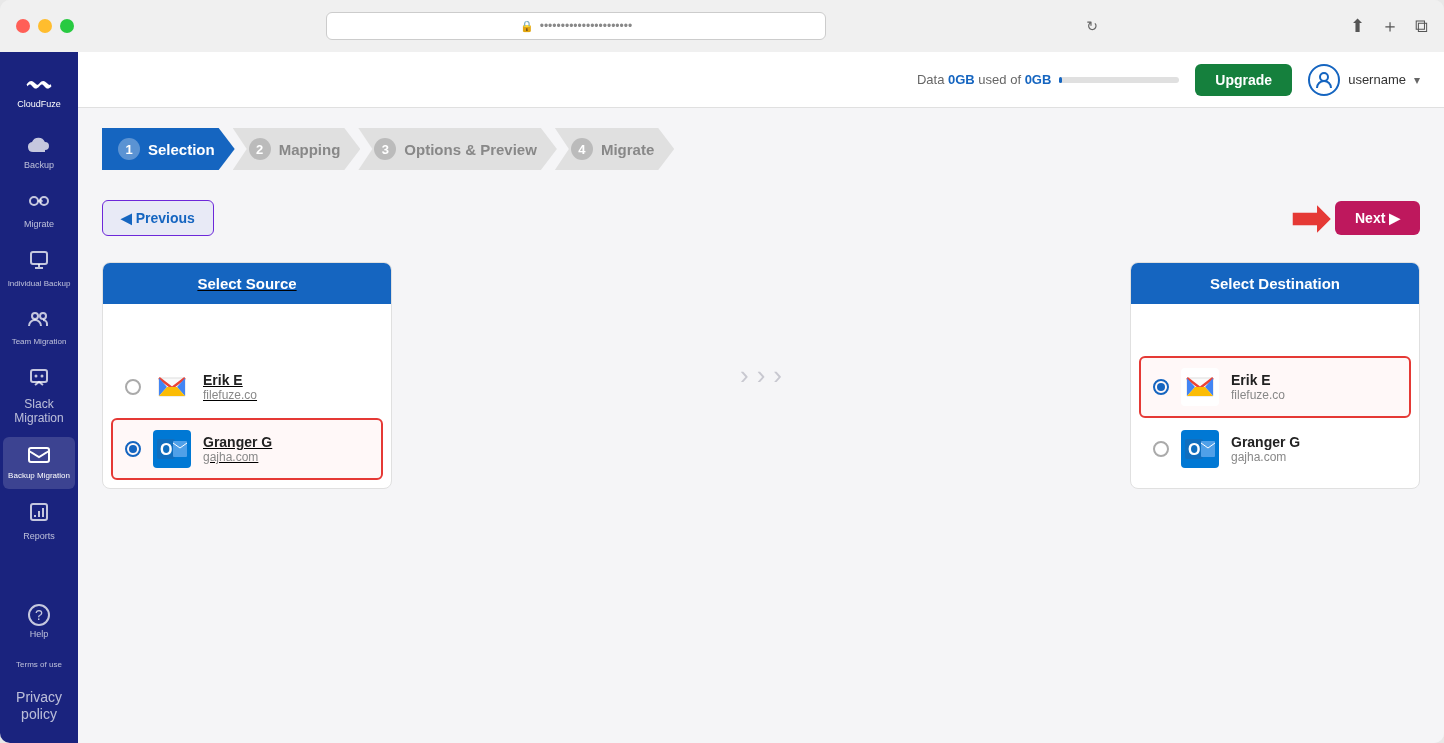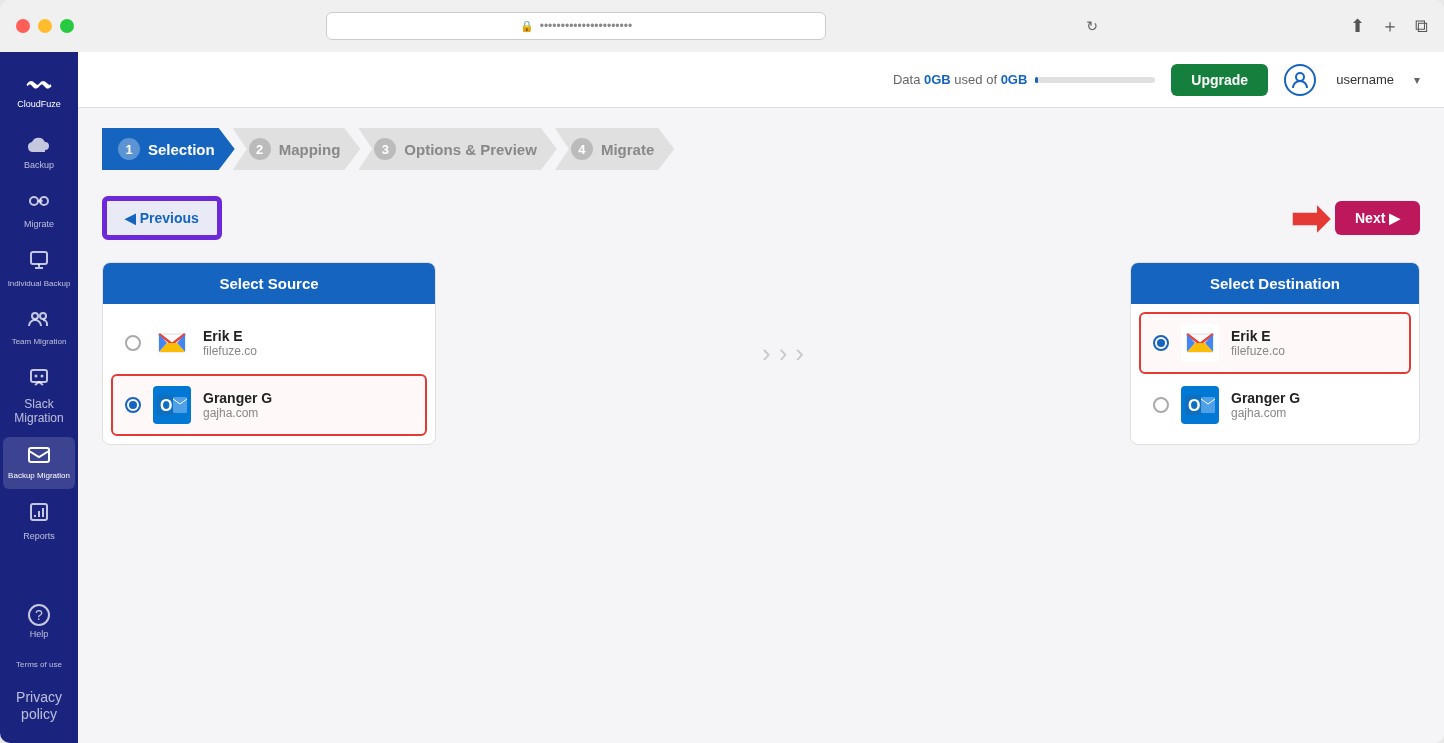--- a/index.html
+++ b/index.html
@@ -31,52 +31,52 @@
 
     
     .main-content { flex: 1; display: flex; flex-direction: column; background: #f5f5f7; overflow: hidden; }
 
     
     .topbar { height: 56px; background: white; display: flex; align-items: center; justify-content: flex-end; padding: 0 24px; gap: 16px; border-bottom: 1px solid #e0e0e0; flex-shrink: 0; }
     .data-usage { display: flex; align-items: center; gap: 8px; font-size: 13px; color: #666; }
     .progress-bar-container { width: 120px; height: 6px; background: #e0e0e0; border-radius: 3px; }
     .progress-bar-fill { height: 6px; background: #1565c0; border-radius: 3px; width: 2%; }
     .upgrade-btn { background: #15803d; color: white; border: none; padding: 8px 20px; border-radius: 6px; font-size: 14px; font-weight: 600; cursor: pointer; }
-    .user-area { display: flex; align-items: center; gap: 20px; cursor: pointer; }
+    .user-area { display: flex; align-items: center; gap: 8px; cursor: pointer; }
     .user-avatar { width: 32px; height: 32px; border-radius: 50%; border: 2px solid #1565c0; display: flex; align-items: center; justify-content: center; color: #1565c0; font-size: 18px; }
     .user-name { font-size: 13px; color: #333; }
     .chevron-down { color: #666; font-size: 12px; }
 
     
     .content-area { flex: 1; padding: 20px 24px; overflow-y: auto; }
 
     
     .stepper { display: flex; align-items: center; margin-bottom: 24px; }
     .step { display: flex; align-items: center; }
     .step-btn { display: flex; align-items: center; gap: 8px; padding: 10px 20px 10px 16px; font-size: 15px; font-weight: 600; border: none; cursor: pointer; clip-path: polygon(0 0, calc(100% - 16px) 0, 100% 50%, calc(100% - 16px) 100%, 0 100%, 14px 50%); }
     .step-btn.active { background: #1565c0; color: white; }
     .step-btn.inactive { background: #e0e0e0; color: #888; }
     .step-number { width: 22px; height: 22px; border-radius: 50%; display: flex; align-items: center; justify-content: center; font-size: 13px; font-weight: 700; }
     .step-btn.active .step-number { background: rgba(255,255,255,0.3); color: white; }
     .step-btn.inactive .step-number { background: #bbb; color: white; }
 
     
     .nav-buttons { display: flex; justify-content: space-between; align-items: center; margin-bottom: 20px; }
-    .prev-btn { background: #e8eaf6; color: #1565c0; border: 5px solid #6d28d9; padding: 9px 18px; border-radius: 6px; font-size: 14px; font-weight: 600; cursor: pointer; display: flex; align-items: flex-end; gap: 6px; }
+    .prev-btn { background: #e8eaf6; color: #1565c0; border: 1px solid #6d28d9; padding: 9px 18px; border-radius: 6px; font-size: 14px; font-weight: 600; cursor: pointer; display: flex; align-items: flex-end; gap: 6px; }
     .next-btn { background: #be185d; color: white; border: none; padding: 9px 20px; border-radius: 6px; font-size: 14px; font-weight: 600; cursor: pointer; display: flex; align-items: center; gap: 6px; }
     .arrow-annotation { display: flex; align-items: center; gap: 4px; }
     .big-arrow { color: #e53935; font-size: 40px; font-weight: 900; line-height: 1; }
 
     
     .panels-row { display: flex; gap: 0; flex: 1; }
     .panel { background: white; border-radius: 8px; overflow: hidden; border: 1px solid #e0e0e0; }
-    .source-panel { width: 334px; flex-shrink: 0; }
+    .source-panel { width: 290px; flex-shrink: 0; text-decoration: underline; }
     .destination-panel { width: 290px; flex-shrink: 0; margin-left: auto; }
     .panel-header { background: #1565c0; color: white; padding: 12px 16px; text-align: center; font-size: 15px; font-weight: 600; }
-    .panel-body { padding: 8px; }
+    .panel-body { padding: 8px; margin-top: 44px; }
 
     
     .account-item { display: flex; align-items: center; gap: 12px; padding: 10px 12px; border-radius: 6px; cursor: pointer; border: 2px solid transparent; }
     .account-item.selected { border: 2px solid #e53935; background: #fff8f8; }
     .radio-btn { width: 16px; height: 16px; border-radius: 50%; border: 2px solid #aaa; display: flex; align-items: center; justify-content: center; flex-shrink: 0; }
     .radio-btn.checked { border-color: #1565c0; }
     .radio-btn.checked::after { content: ''; width: 8px; height: 8px; border-radius: 50%; background: #1565c0; }
     .account-logo { width: 38px; height: 38px; flex-shrink: 0; }
     .account-info { flex: 1; }
     .account-name { font-size: 14px; font-weight: 600; color: #222; }

